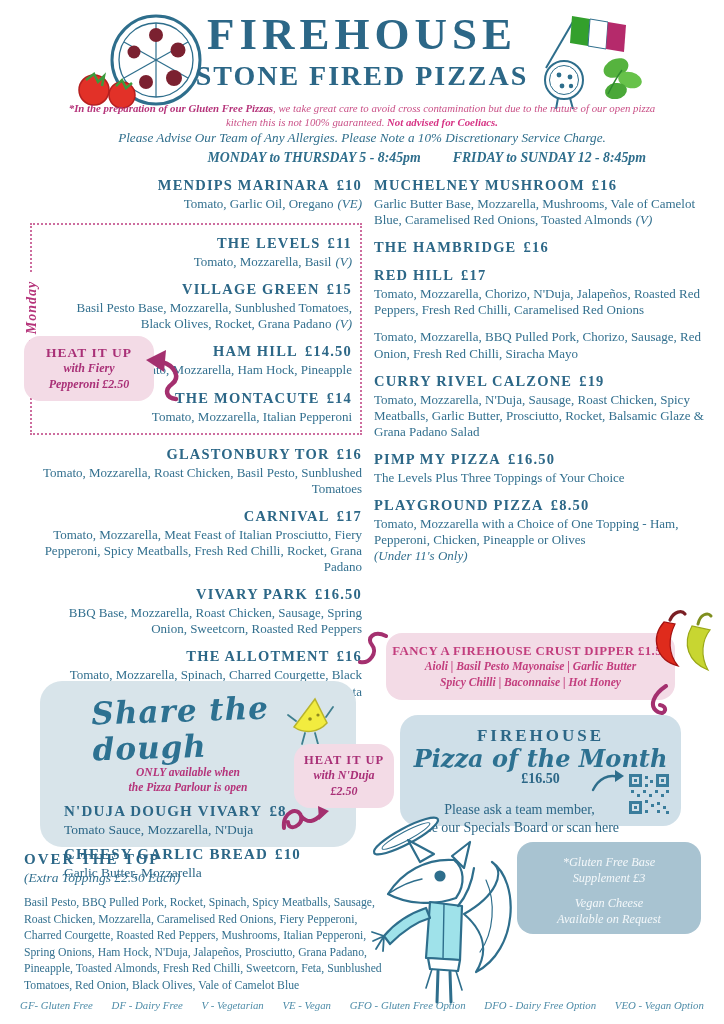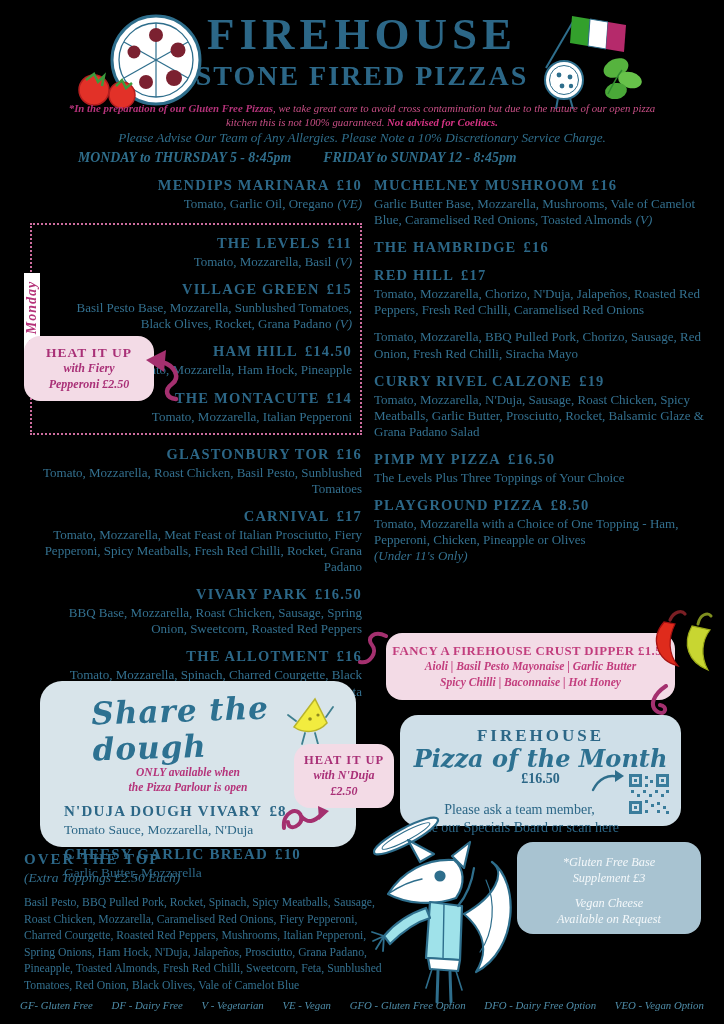--- a/index.html
+++ b/index.html
@@ -1,32 +1,32 @@
 <!DOCTYPE html>
 <html><head>
 <meta charset="utf-8">
 <style>
   html,body{margin:0;padding:0;background:#e8e8e8;}
-  .page{position:relative;width:724px;height:1024px;background:#000000;margin:0 auto;
+  .page{position:relative;width:724px;height:1024px;background:#ffffff;margin:0 auto;
         font-family:"Liberation Serif",serif;overflow:hidden;}
   svg{display:block;}
 
   
   #pizza-art{position:absolute;left:74px;top:10px;}
   #char-art{position:absolute;left:518px;top:6px;}
   #title{position:absolute;left:188px;top:12px;width:348px;text-align:center;color:#2c6787;}
   .t1{font-size:45px;font-weight:bold;letter-spacing:5px;line-height:1;}
   .t2{font-size:28px;font-weight:bold;letter-spacing:2px;line-height:1.1;margin-top:4px;}
   #disclaimer{position:absolute;top:101px;left:58px;width:608px;text-align:center;
       font-size:10.8px;font-style:italic;color:#c94f86;line-height:1.3;}
   .disc-bold{font-weight:bold;color:#b5337a;}
   .disc-warn{font-weight:bold;color:#d63384;}
   #allergy{position:absolute;top:130px;left:62px;width:600px;text-align:center;
       font-size:13.2px;font-style:italic;color:#2f6e8c;}
-  #hours{position:absolute;top:150px;left:62px;width:600px;text-align:left;
+  #hours{position:absolute;top:150px;left:62px;width:600px;text-align:right;
       font-size:13.8px;font-style:italic;font-weight:bold;color:#2f6e8c;}
   #hours span{margin:0 16px;}
 
   
   .col{position:absolute;width:332px;color:#33708f;}
   .col-left{left:30px;top:177px;text-align:right;}
   .col-right{left:374px;top:177px;text-align:left;}
   .mi{margin-bottom:11px;}
   .mi-name{font-weight:bold;color:#2c6787;font-size:14.5px;letter-spacing:1.2px;margin-bottom:2px;}
   .price{margin-left:7px;}

